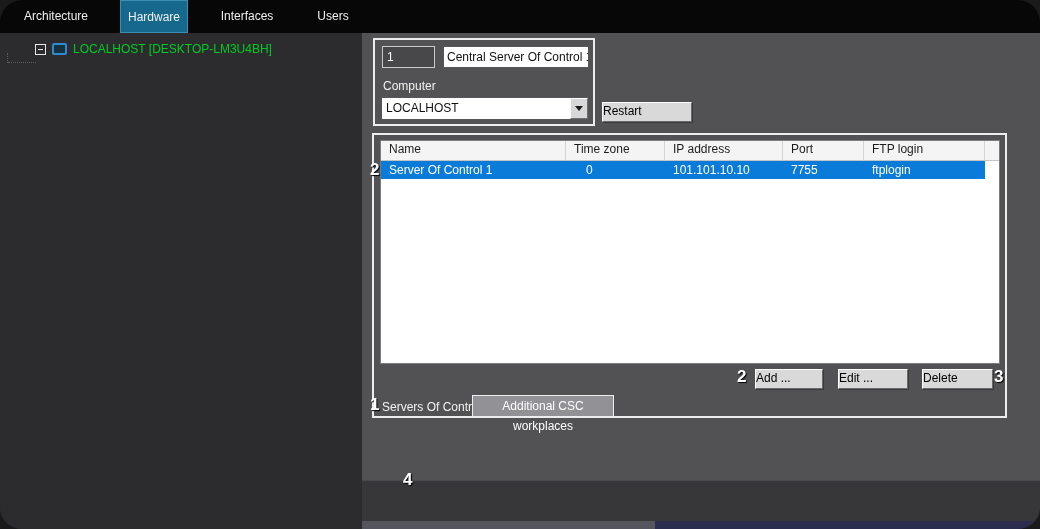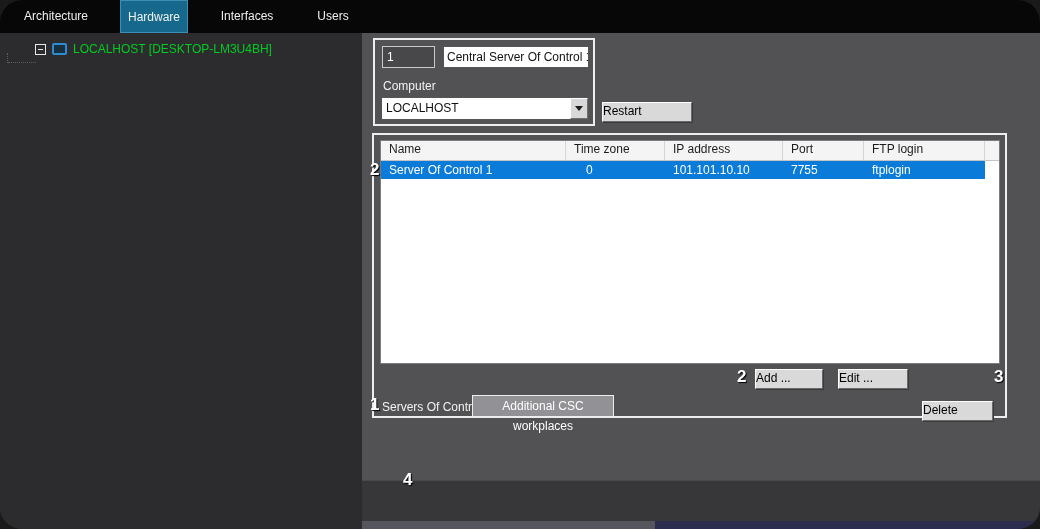--- a/index.html
+++ b/index.html
@@ -136,21 +136,21 @@
           <div class="lv-cell" style="width:185px;">Server Of Control 1</div>
           <div class="lv-cell" style="width:99px;padding-left:20px;">0</div>
           <div class="lv-cell" style="width:118px;">101.101.10.10</div>
           <div class="lv-cell" style="width:81px;">7755</div>
           <div class="lv-cell" style="width:121px;">ftplogin</div>
         </div>
       </div>
 
       <div class="btn3d" style="left:381px;top:234px;width:68px;height:20px;line-height:17px;">Add ...</div>
       <div class="btn3d" style="left:464px;top:234px;width:70px;height:20px;line-height:17px;">Edit ...</div>
-      <div class="btn3d" style="left:548px;top:234px;width:71px;height:20px;line-height:17px;margin-top:32px;">Delete</div>
+      <div class="btn3d" style="left:548px;top:234px;width:71px;height:20px;line-height:17px;">Delete</div>
 
       <div class="btab-active" style="left:8px;top:265px;">Servers Of Control</div>
       <div class="btab-inactive" style="left:98px;top:260px;width:142px;height:22px;">Additional CSC workplaces</div>
     </div>
   </div>
 
   <div id="footer">
     <div class="btn-dark" style="left:15px;top:14px;width:64px;height:22px;">Apply</div>
     <div class="btn-dark" style="left:92px;top:26px;width:70px;height:22px;">
       <span class="undo-label">Undo</span>

